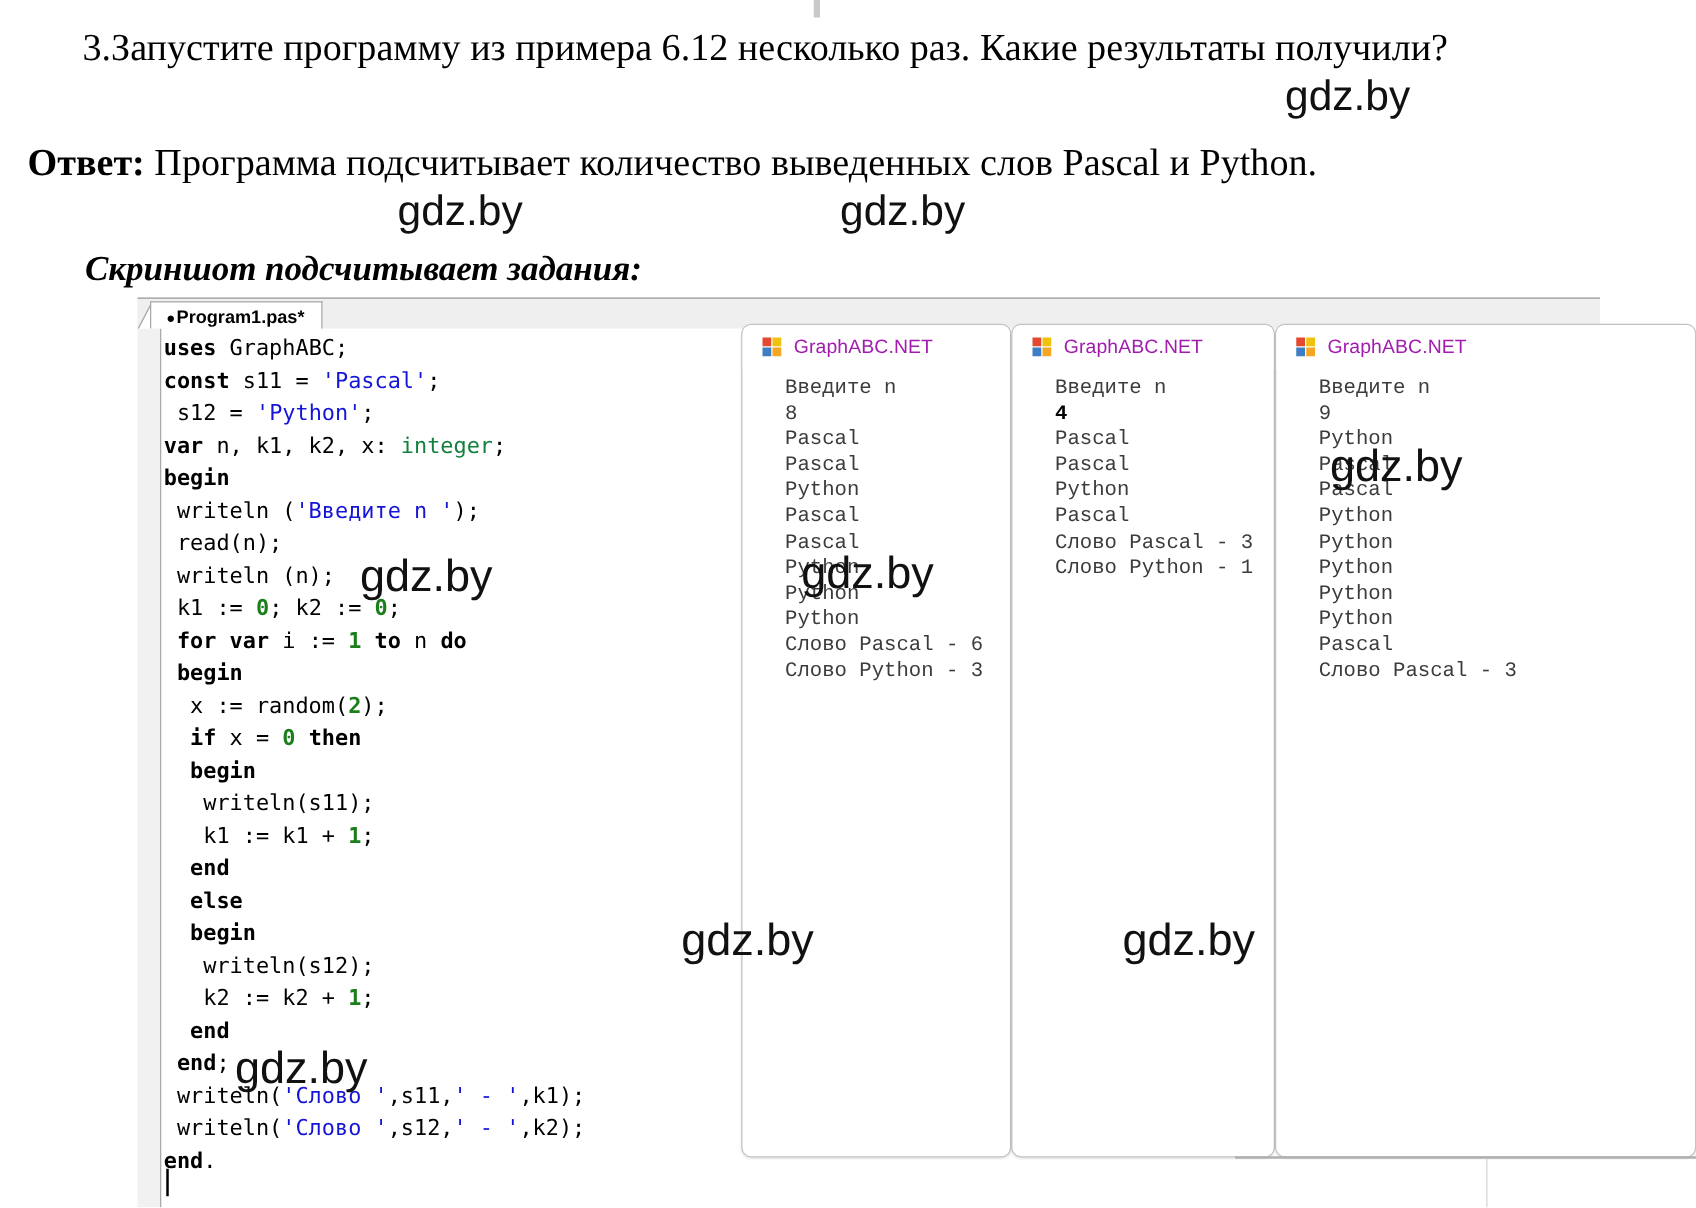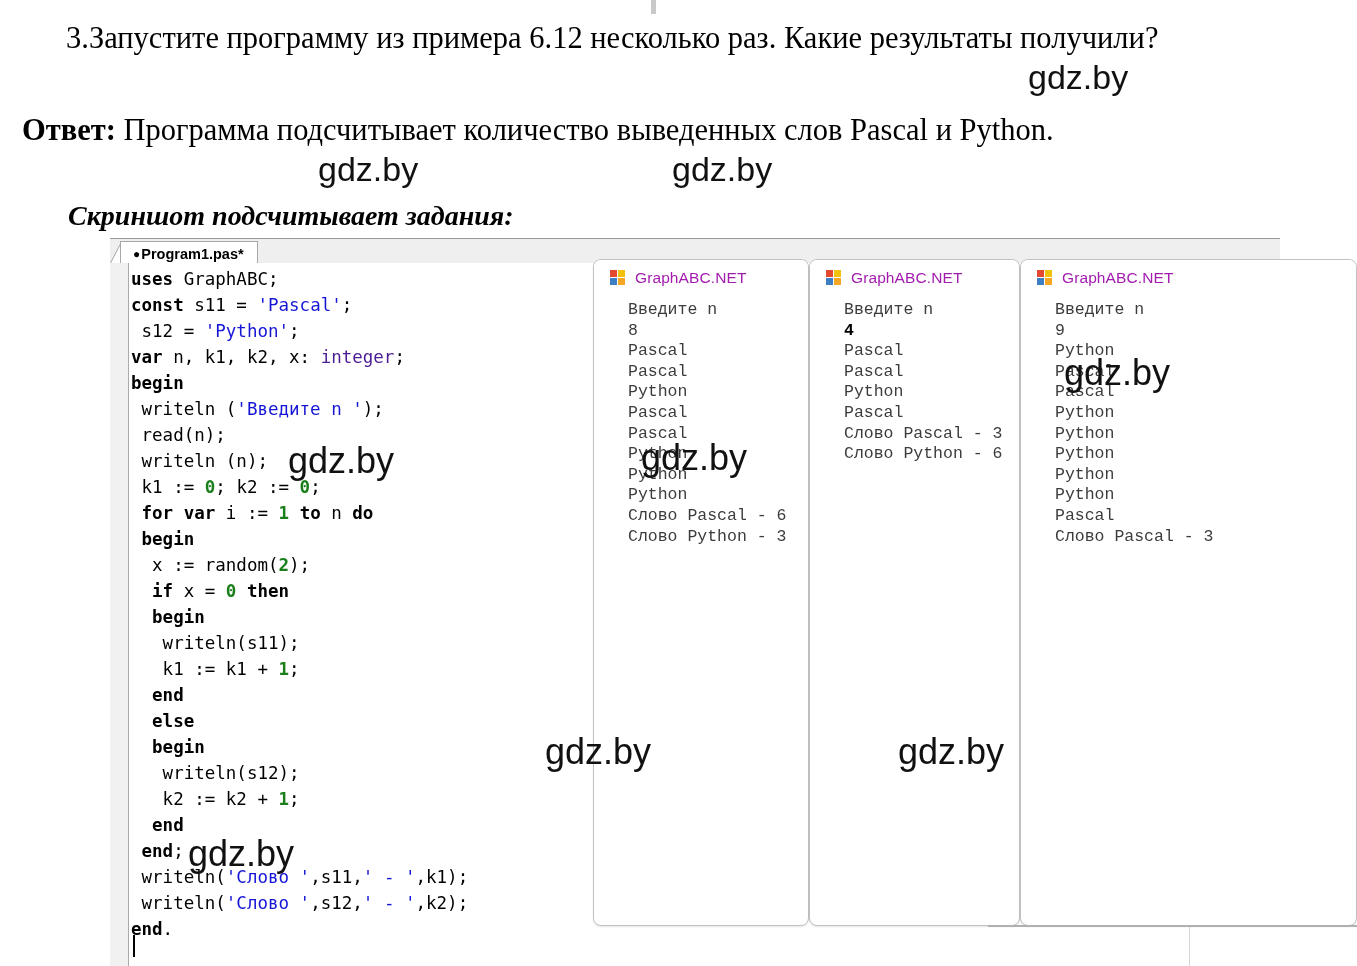--- a/index.html
+++ b/index.html
@@ -82,21 +82,21 @@
   .code{
     position:absolute;left:131px;top:266px;
     font-family:"DejaVu Sans Mono","Liberation Mono",monospace;
     font-size:17.5px;
     line-height:26px;
     color:#000;
     white-space:pre;
   }
   .code .kw{font-weight:bold;color:#000;}
   .code .str{color:#1515d6;}
-  .code .typ{color:#4c1d95;font-weight:normal;}
+  .code .typ{color:#15803d;font-weight:normal;}
   .code .num{color:#1a7f1a;font-weight:bold;}
   .code .pl{color:#000;}
   .caret{
     position:absolute;left:133px;top:935px;width:2px;height:22px;
     background:#000;
   }
 
   
   .gwin{
     position:absolute;top:259px;
@@ -215,21 +215,21 @@
           <span class="apptitle">GraphABC.NET</span>
         </div>
         <div class="conlines">
           <div>Введите n</div>
           <div class="inp">4</div>
           <div>Pascal</div>
           <div>Pascal</div>
           <div>Python</div>
           <div>Pascal</div>
           <div>Слово Pascal - 3</div>
-          <div>Слово Python - 6</div>
+          <div>Слово Python - 1</div>
         </div>
       </div>
       <div class="gwin" style="left: 1020px; width: 337px; height: 667px;">
         <div class="titlebar">
           <div class="appicon">
             <i class="s1"></i>
             <i class="s2"></i>
             <i class="s3"></i>
             <i class="s4"></i>
           </div>

